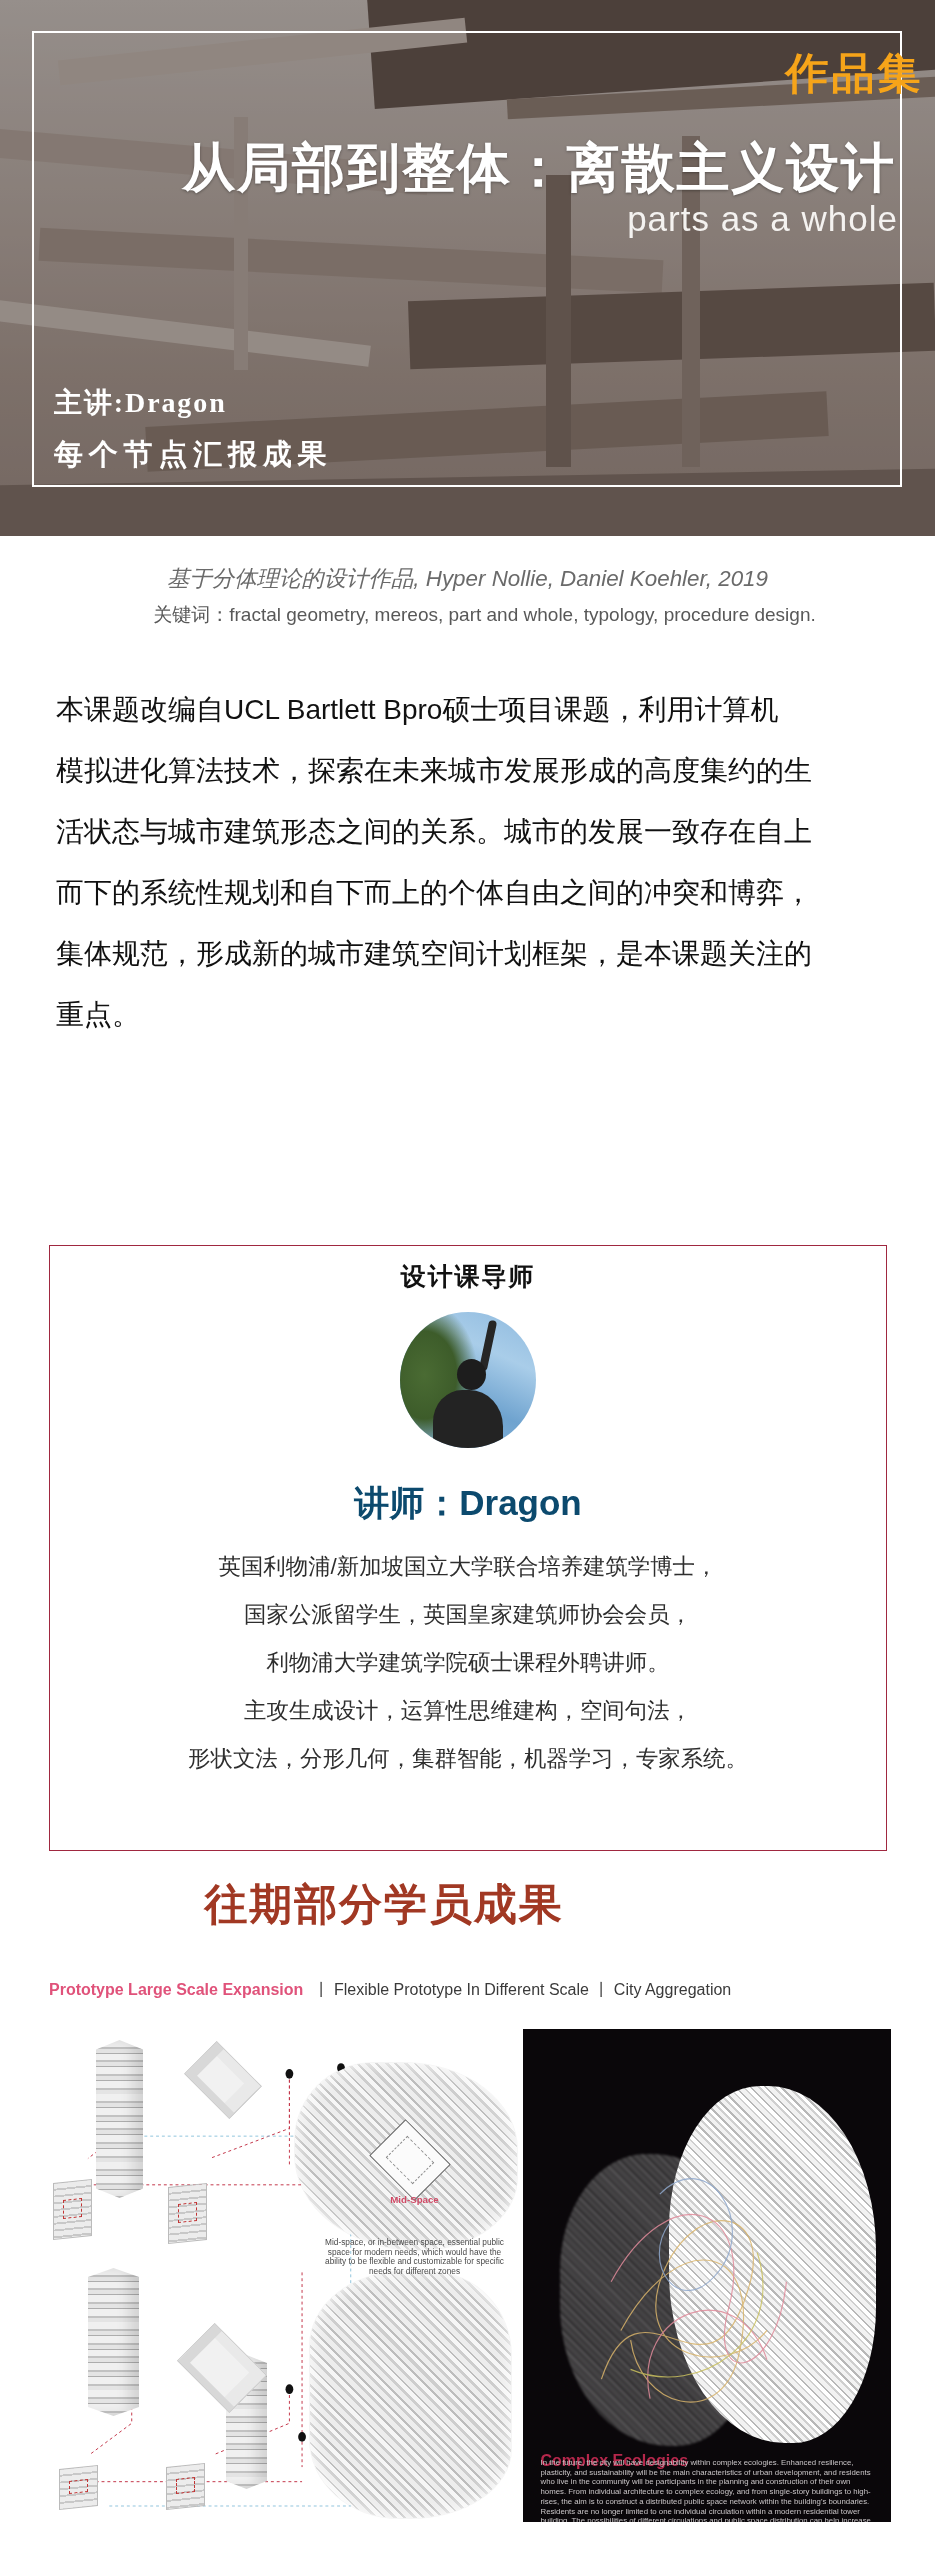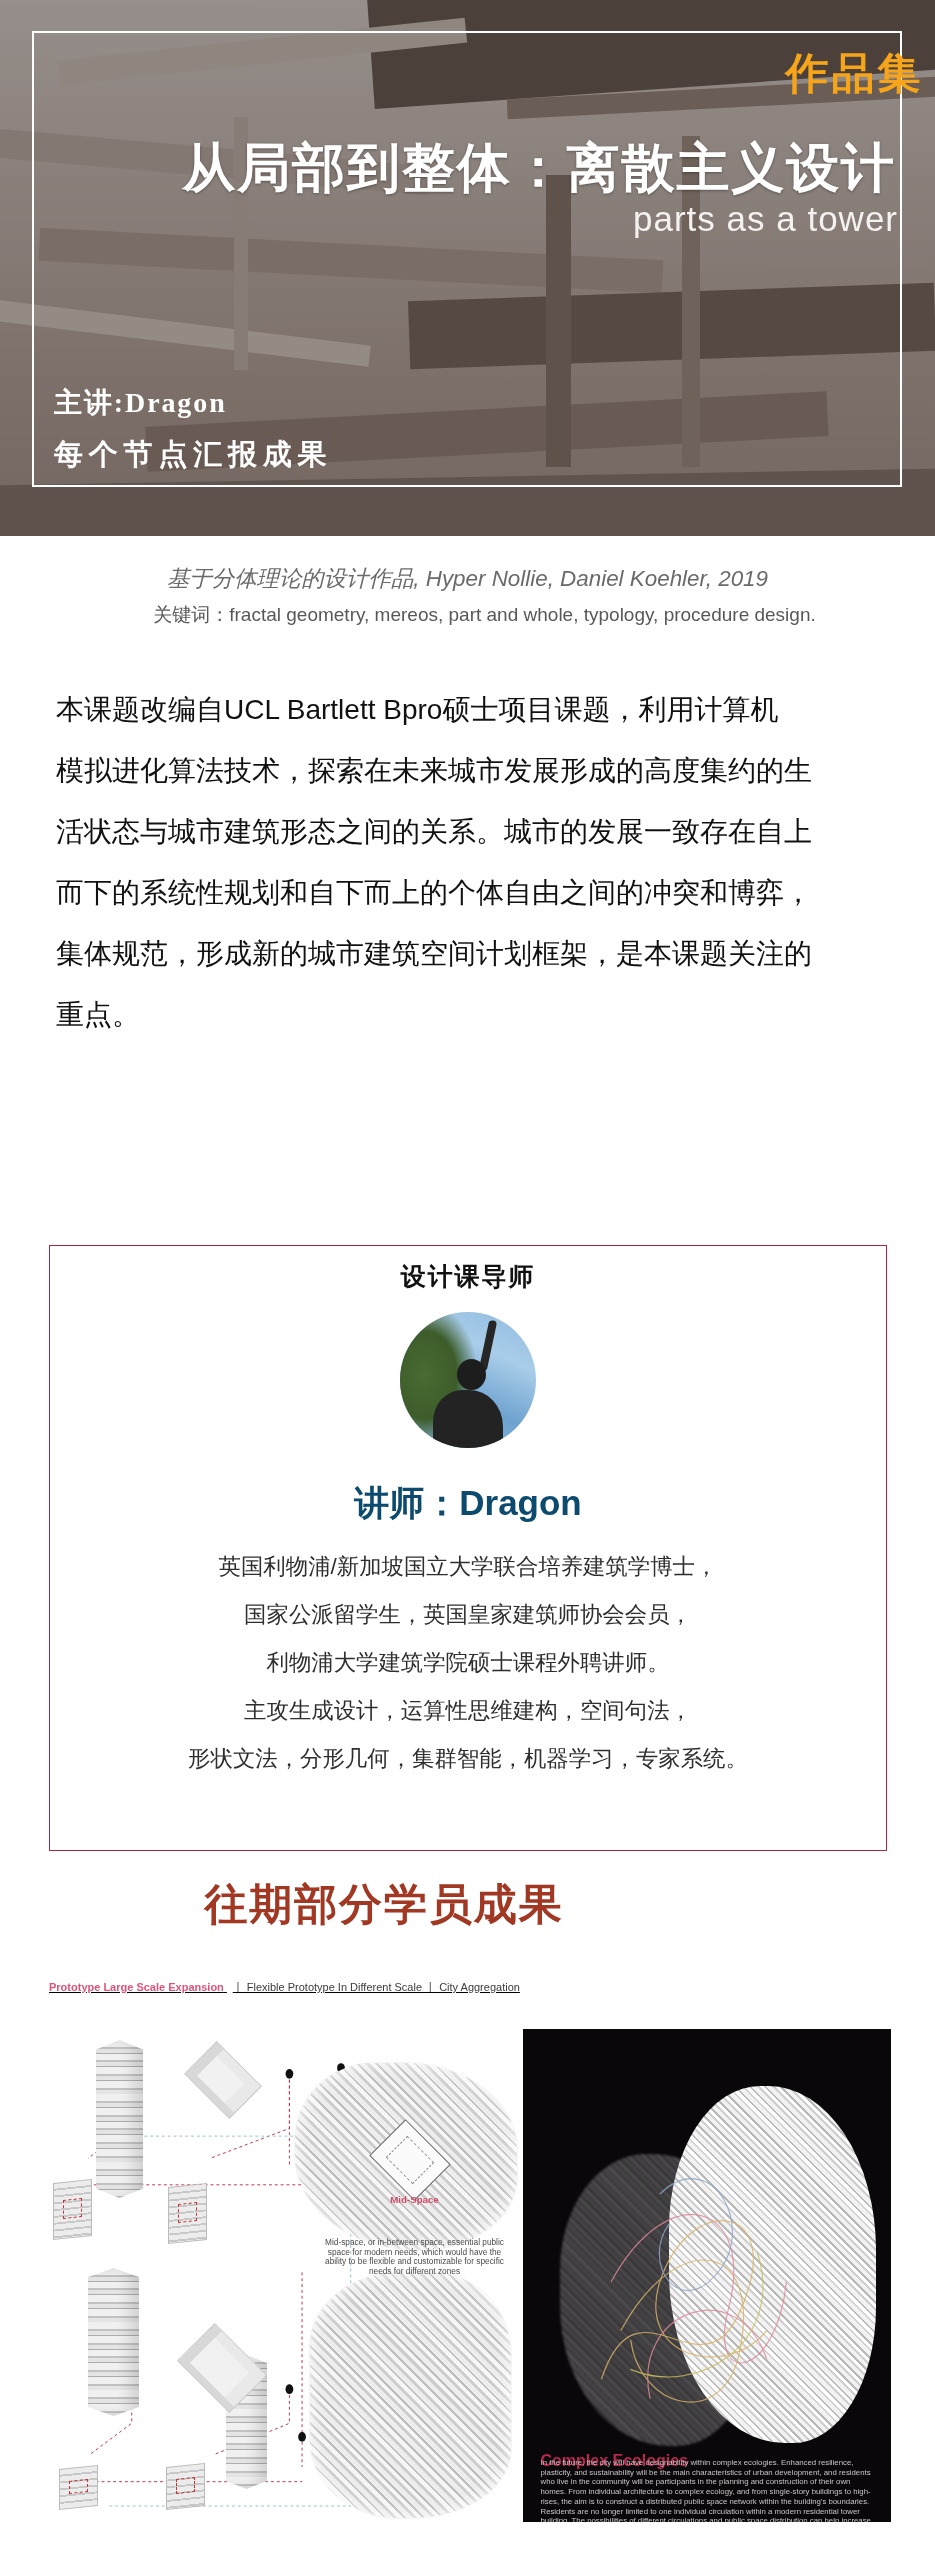--- a/index.html
+++ b/index.html
@@ -64,21 +64,21 @@
   .mentor-bio{position:absolute;left:0;top:297px;width:100%;text-align:center;
           font-size:22.4px;color:#2e2e2e;}
   .mentor-bio .bio-line{height:48px;line-height:48px;}
 
   
   .results-heading{position:absolute;left:0;top:1876px;width:768px;text-align:center;
           font-size:43px;font-weight:800;color:#A13823;letter-spacing:1.9px;}
 
   
   .collage{position:absolute;left:49px;top:1980px;width:843px;height:542px;background:#ffffff;}
-  .collage-header{position:absolute;left:0;top:0;font-size:11px;white-space:nowrap;text-decoration:underline;}
+  .collage-header{position:absolute;left:0;top:0;font-size:16px;white-space:nowrap;}
   .ch-primary{color:#E0527A;font-weight:700;}
   .ch-rest{color:#3a3a3a;margin-left:5.8px;}
 
   .tower{position:absolute;background:repeating-linear-gradient(180deg,#f0f0f0 0 6.8px,#c2c2c2 6.8px 8.8px,#e4e4e4 8.8px 12.7px,#adadad 12.7px 13.6px);
          clip-path:polygon(0 6%,50% 0,100% 6%,100% 94%,50% 100%,0 94%);
          box-shadow:inset -9.7px 0 13.6px rgba(0,0,0,.12);}
   .t1{left:47px;top:60px;width:47px;height:158px;}
   .t2{left:39px;top:288px;width:51px;height:148px;}
   .t3{left:177px;top:375px;width:41px;height:134px;}
   .iso-open{position:absolute;background:#f1f1f1;border:1px solid #c5c5c5;
@@ -134,21 +134,21 @@
     <div class="slab s7"></div>
     <div class="slab s8"></div>
     <div class="slab s9"></div>
     <div class="slab s10"></div>
     <div class="slab s11"></div>
     <div class="slab s12"></div>
     <div class="hero-overlay"></div>
     <div class="hero-frame"></div>
     <div class="hero-badge">作品集</div>
     <div class="hero-title">从局部到整体：离散主义设计</div>
-    <div class="hero-subtitle">parts as a tower</div>
+    <div class="hero-subtitle">parts as a whole</div>
     <div class="hero-speaker">主讲:Dragon</div>
     <div class="hero-note">每个节点汇报成果</div>
   </div>
 
   <div class="caption1">基于分体理论的设计作品, Hyper Nollie, Daniel Koehler, 2019</div>
   <div class="caption2">关键词：fractal geometry, mereos, part and whole, typology, procedure design.</div>
 
   <div class="intro">
     <div class="line">本课题改编自UCL Bartlett Bpro硕士项目课题，利用计算机</div>
     <div class="line">模拟进化算法技术，探索在未来城市发展形成的高度集约的生</div>

